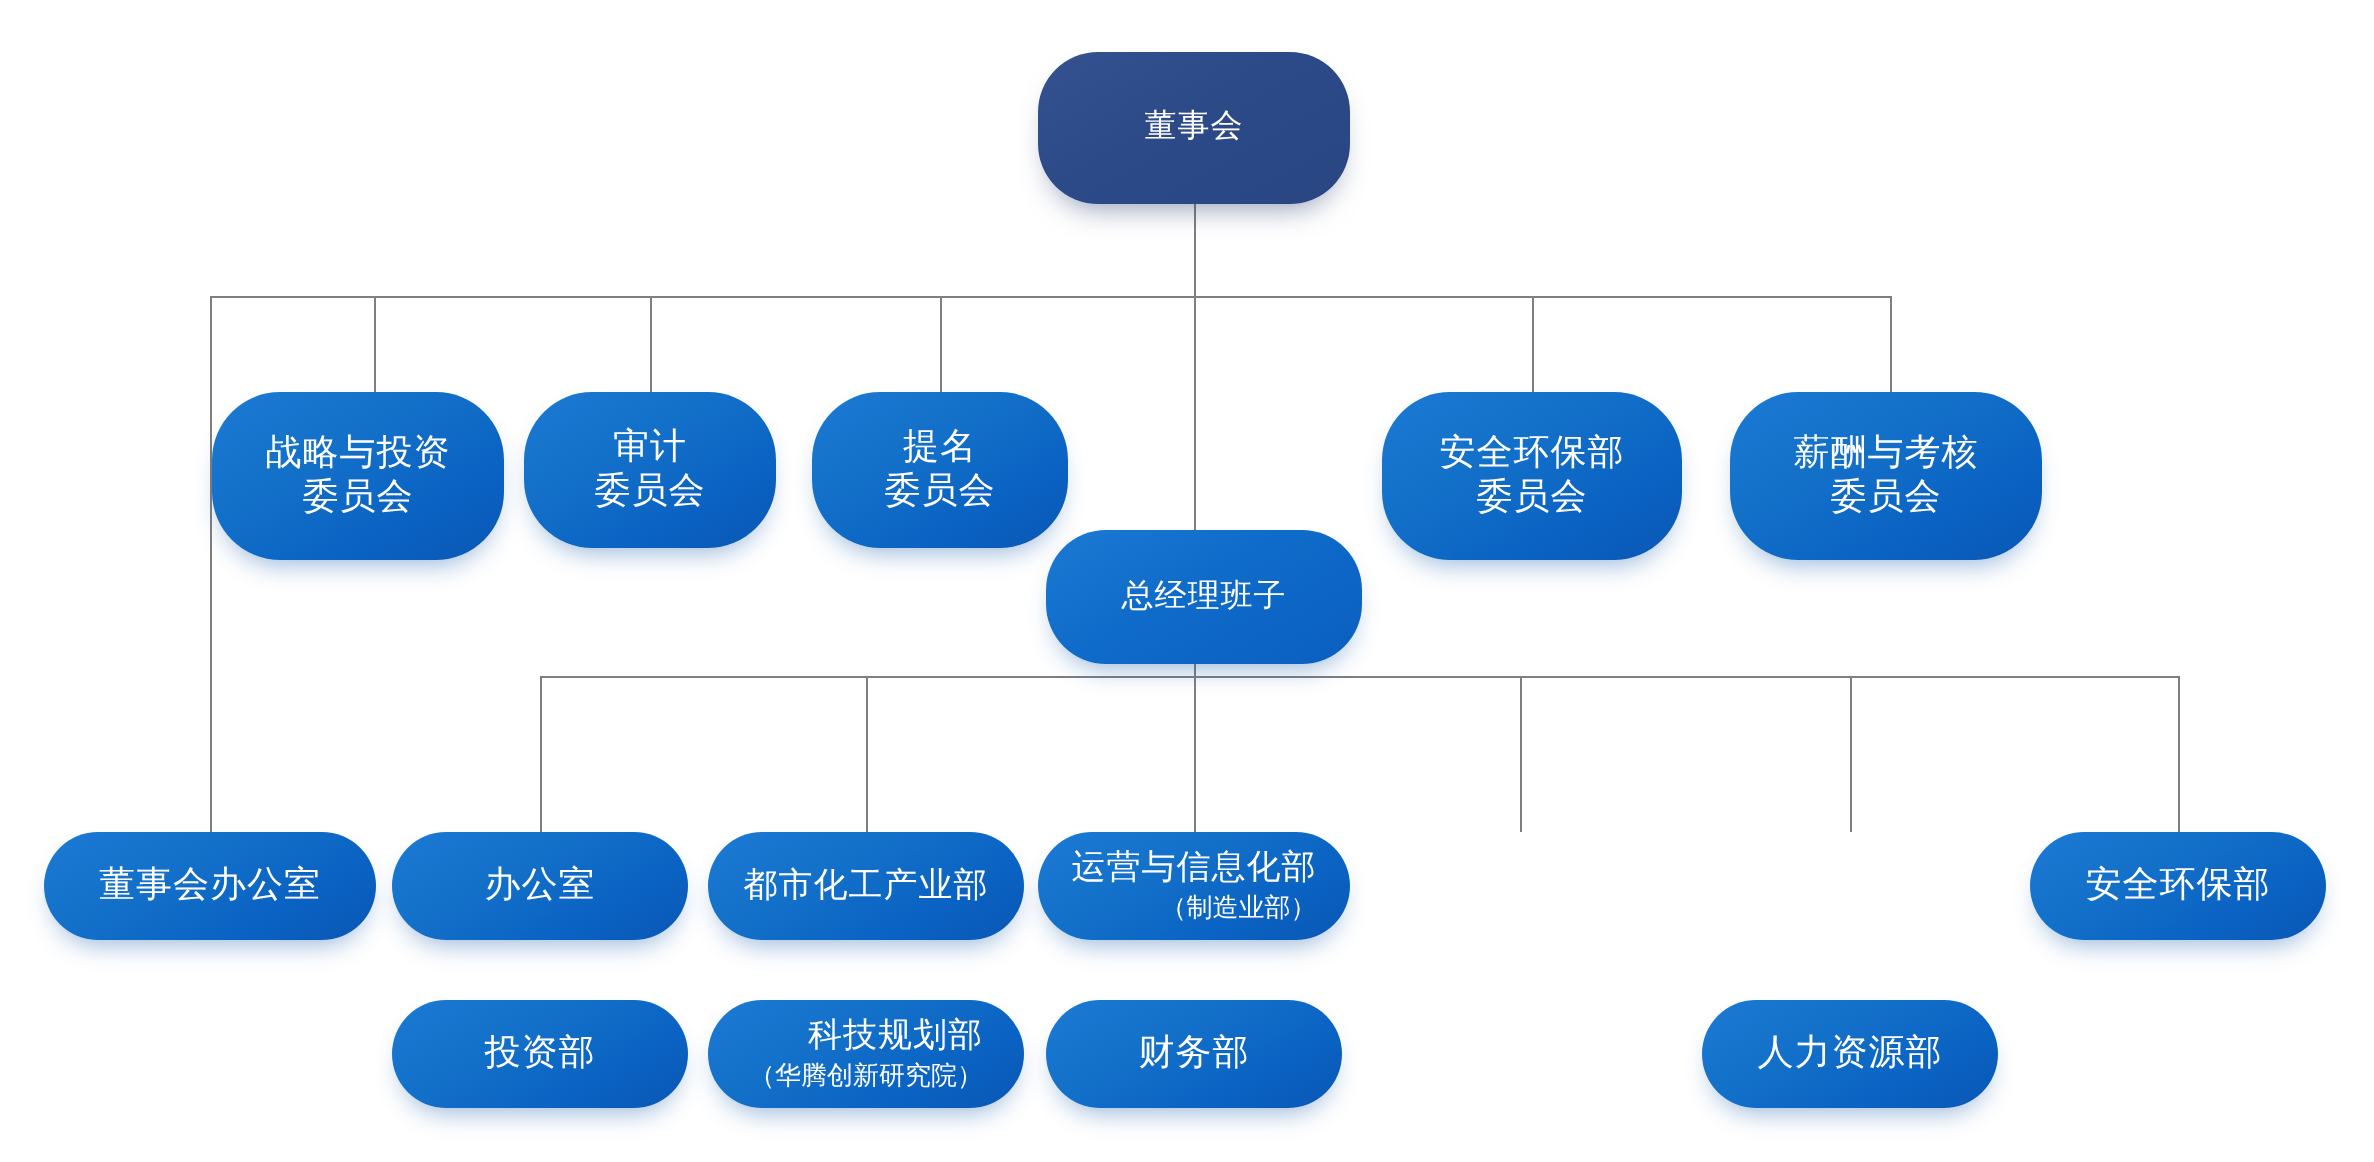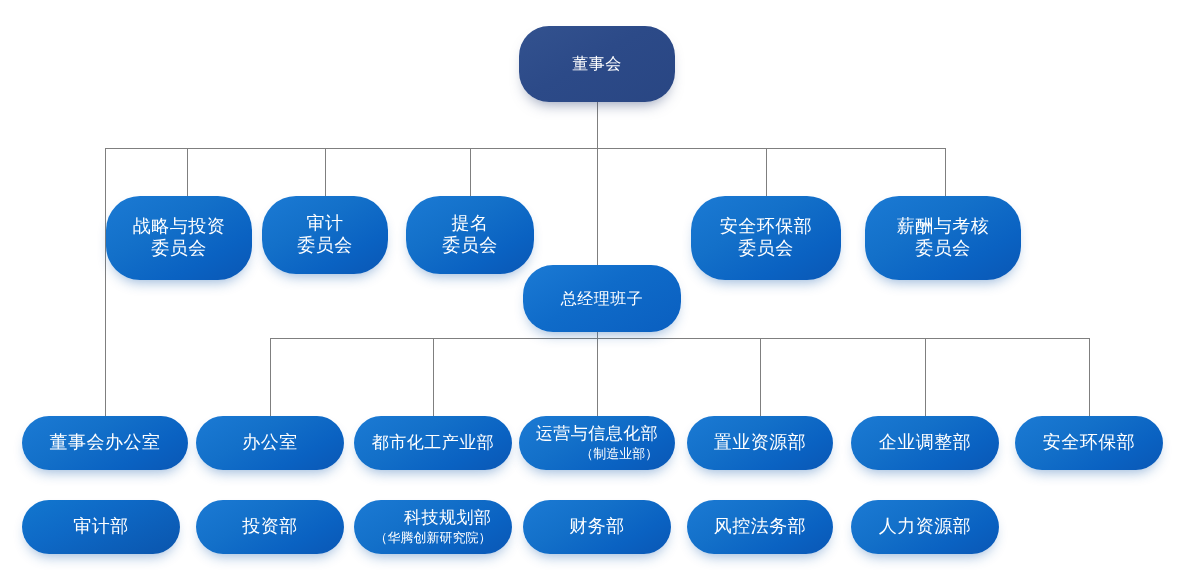--- a/index.html
+++ b/index.html
@@ -160,53 +160,41 @@
     <span class="title">都市化工产业部</span>
   </div>
 
   <div class="node f17" style="left:519px; top:416px; width:156px; height:54px;">
     <span class="stack">
       <span class="title">运营与信息化部</span>
       <span class="sub">（制造业部）</span>
     </span>
   </div>
 
-  <div class="node f18" style="left:687px; top:416px; width:146px; height:54px;">
-    <span class="title">置业资源部</span>
-  </div>
-
-  <div class="node f18" style="left:851px; top:416px; width:148px; height:54px;">
-    <span class="title">企业调整部</span>
-  </div>
+
 
   <div class="node f18" style="left:1015px; top:416px; width:148px; height:54px;">
     <span class="title">安全环保部</span>
   </div>
 
-  <div class="node audit-dept f18" style="left:22px; top:500px; width:158px; height:54px;">
-    <span class="title">审计部</span>
-  </div>
 
   <div class="node f18" style="left:196px; top:500px; width:148px; height:54px;">
     <span class="title">投资部</span>
   </div>
 
   <div class="node f17" style="left:354px; top:500px; width:158px; height:54px;">
     <span class="stack">
       <span class="title">科技规划部</span>
       <span class="sub">（华腾创新研究院）</span>
     </span>
   </div>
 
   <div class="node f18" style="left:523px; top:500px; width:148px; height:54px;">
     <span class="title">财务部</span>
   </div>
 
-  <div class="node f18" style="left:687px; top:500px; width:146px; height:54px;">
-    <span class="title">风控法务部</span>
-  </div>
 
   <div class="node f18" style="left:851px; top:500px; width:148px; height:54px;">
     <span class="title">人力资源部</span>
   </div>
 
 
 </div>
 
 </body></html>

